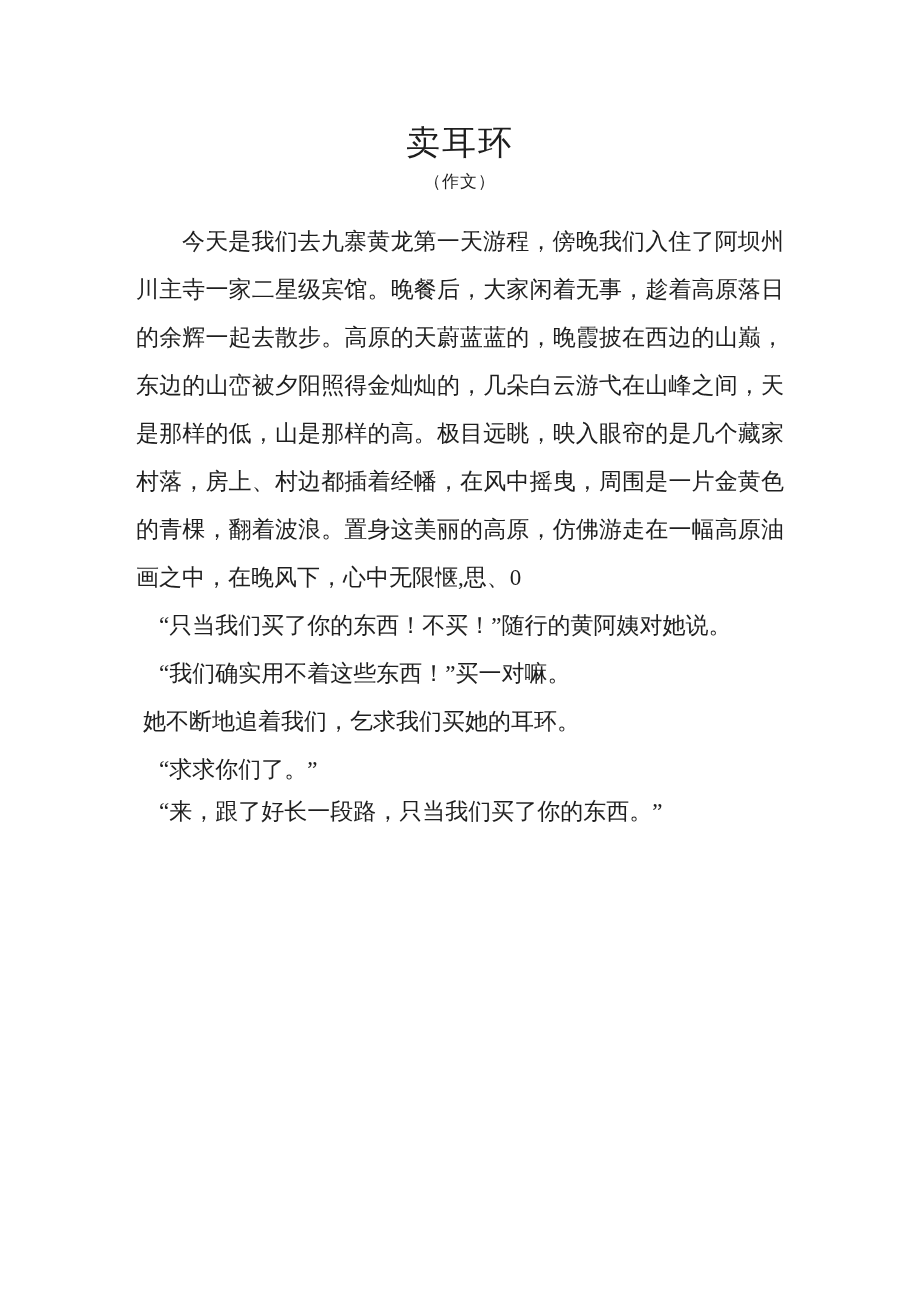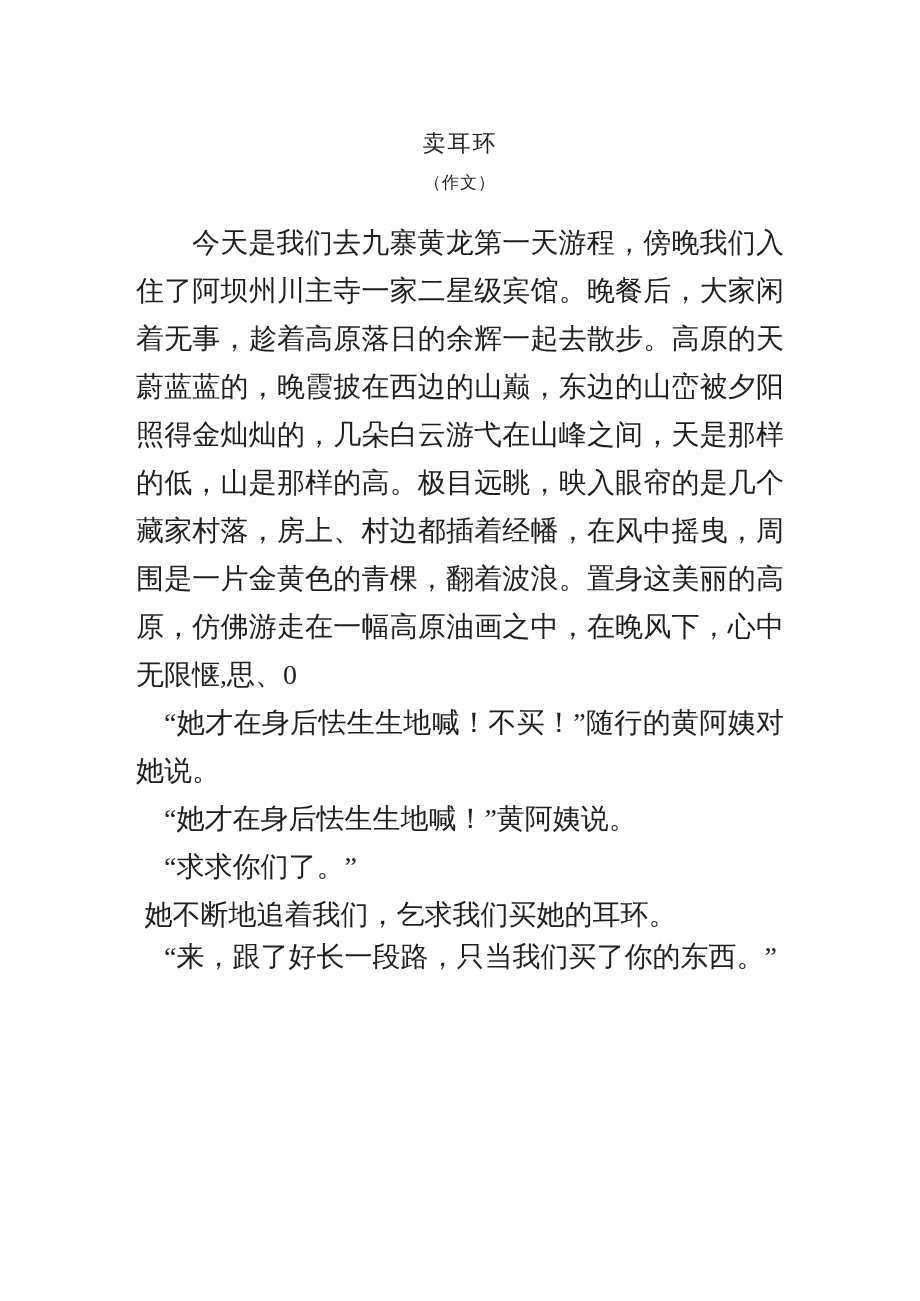--- a/index.html
+++ b/index.html
@@ -6,56 +6,56 @@
   .page {
     position: relative;
     width: 920px;
     height: 1301px;
     background: #ffffff;
     overflow: hidden;
     font-family: "Liberation Serif", "DejaVu Serif", serif;
     color: #1e1e1e;
   }
   .title {
-    margin: 12px;
+    margin: 4px;
     padding-top: 116px;
     text-align: center;
-    font-size: 23px;
+    font-size: 34px;
     font-weight: 400;
     letter-spacing: 2px;
   }
   .subtitle {
     margin-top: 2px;
     text-align: center;
     font-size: 17px;
     letter-spacing: 1px;
   }
   .doc-body {
     margin: 25px auto 5px auto;
     width: 648px;
-    font-size: 28px;
+    font-size: 23px;
     line-height: 48px;
     text-align: justify;
     text-justify: inter-character;
   }
   .para { margin: 0; }
   .indent-2 { text-indent: 2em; }
   .indent-1 { text-indent: 1em; }
   .indent-q { text-indent: 0.3em; }
   .tight { line-height: 36px; }
 </style>
 </head>
 <body>
 
 <div class="page">
   <h1 class="title">卖耳环</h1>
 
   <div class="subtitle">（作文）</div>
 
   <div class="doc-body">
     <p class="para indent-2">今天是我们去九寨黄龙第一天游程，傍晚我们入住了阿坝州川主寺一家二星级宾馆。晚餐后，大家闲着无事，趁着高原落日的余辉一起去散步。高原的天蔚蓝蓝的，晚霞披在西边的山巅，东边的山峦被夕阳照得金灿灿的，几朵白云游弋在山峰之间，天是那样的低，山是那样的高。极目远眺，映入眼帘的是几个藏家村落，房上、村边都插着经幡，在风中摇曳，周围是一片金黄色的青棵，翻着波浪。置身这美丽的高原，仿佛游走在一幅高原油画之中，在晚风下，心中无限惬,思、0</p>
-    <p class="para indent-1">“她才在身后怯生生地喊！不买！”随行的黄阿姨对她说。</p>
-    <p class="para indent-1">“她才在身后怯生生地喊！”黄阿姨说。</p>
+    <p class="para indent-1">“只当我们买了你的东西！不买！”随行的黄阿姨对她说。</p>
+    <p class="para indent-1">“我们确实用不着这些东西！”买一对嘛。</p>
+    <p class="para indent-q">她不断地追着我们，乞求我们买她的耳环。</p>
     <p class="para indent-1">“求求你们了。”</p>
-    <p class="para indent-q">她不断地追着我们，乞求我们买她的耳环。</p>
     <p class="para indent-1 tight">“来，跟了好长一段路，只当我们买了你的东西。”</p>
   </div>
 </div>
 
 </body></html>

